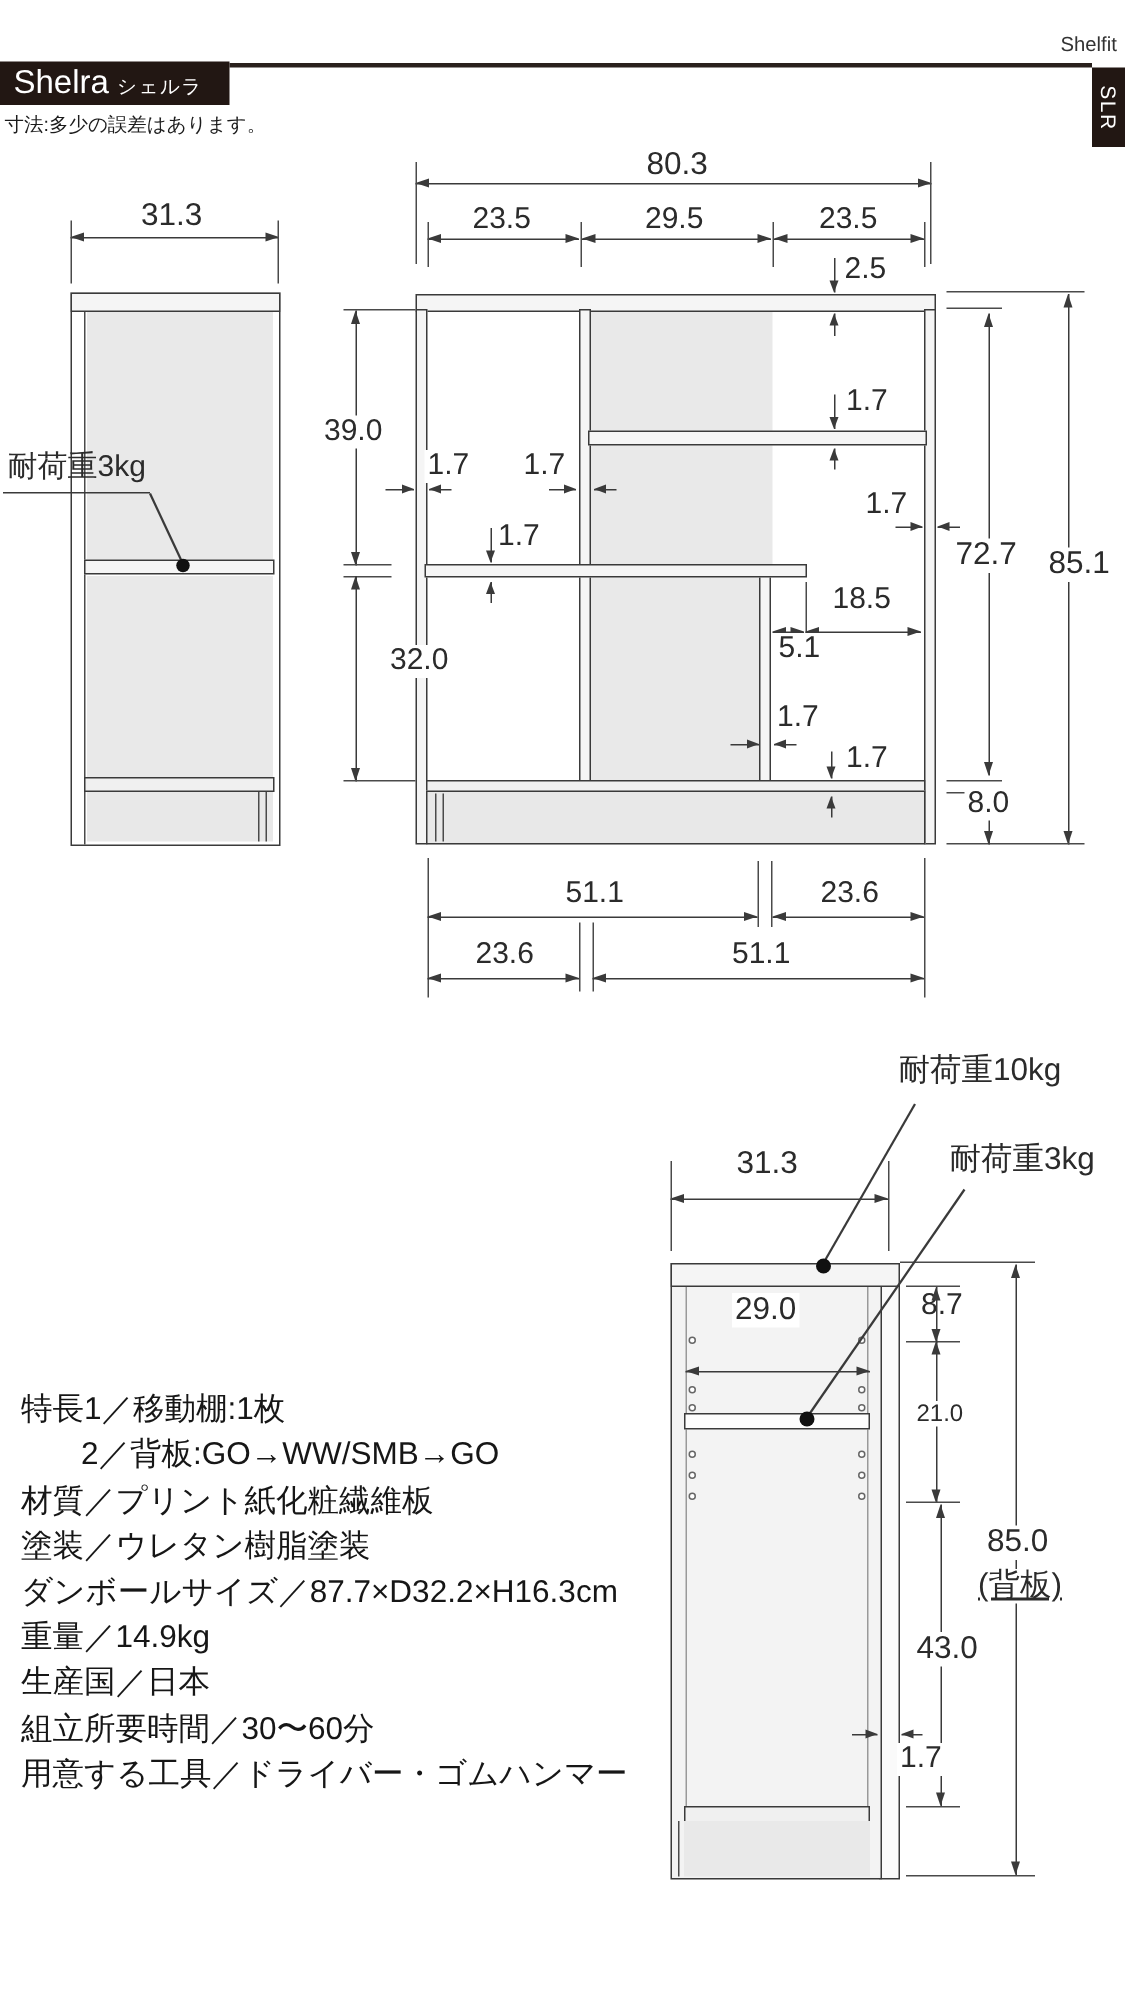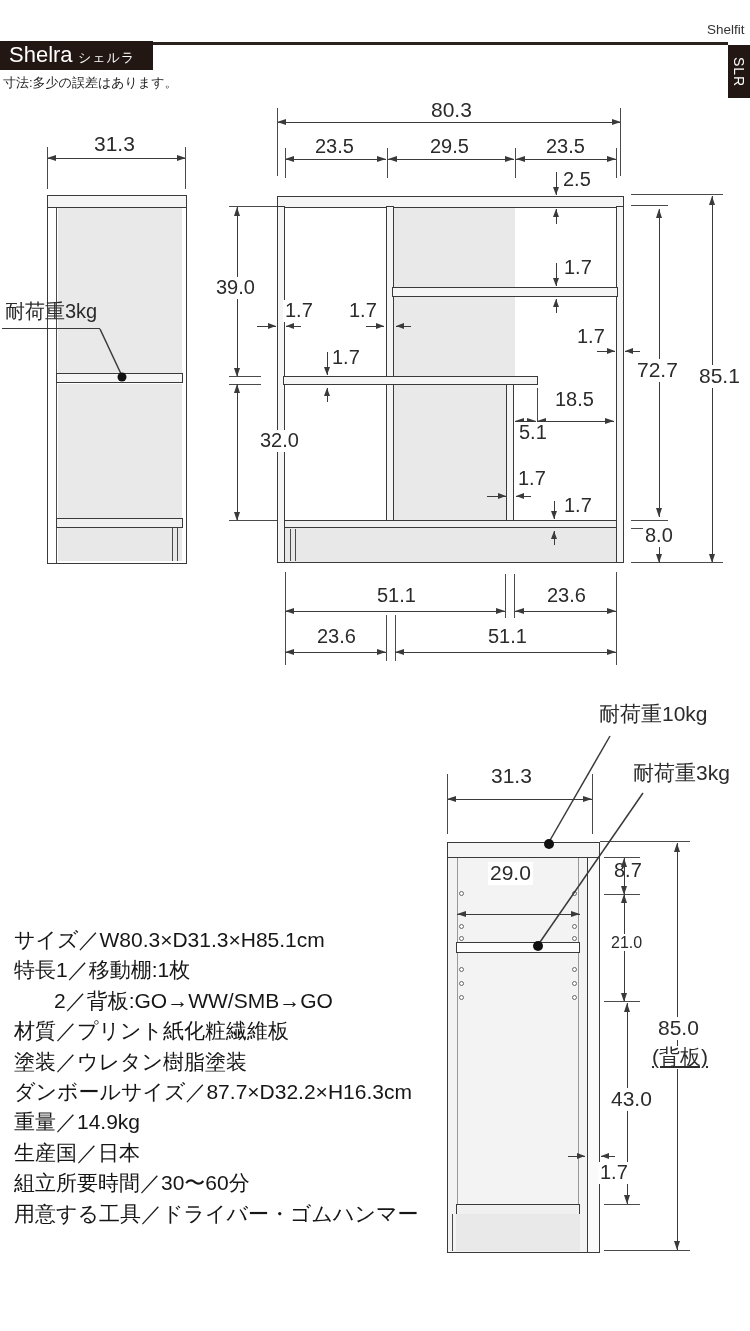--- a/index.html
+++ b/index.html
@@ -251,21 +251,20 @@
 <svg class="overlay" width="750" height="1331" viewBox="0 0 750 1331">
   <line x1="100" y1="329" x2="122" y2="376" stroke="#3a3a3a" stroke-width="1.5"></line>
   <circle cx="122" cy="377" r="4.5" fill="#111"></circle>
   <line x1="610" y1="736" x2="549" y2="842" stroke="#3a3a3a" stroke-width="1.5"></line>
   <circle cx="549" cy="844" r="5" fill="#111"></circle>
   <line x1="643" y1="793" x2="538" y2="945" stroke="#3a3a3a" stroke-width="1.5"></line>
   <circle cx="538" cy="946" r="5" fill="#111"></circle>
 </svg>
 
 <div class="spec">
-  <div>サイズ／W80.3×D31.3×H85.1cm</div>
   <div>特長1／移動棚:1枚</div>
   <div class="ind">2／背板:GO→WW/SMB→GO</div>
   <div>材質／プリント紙化粧繊維板</div>
   <div>塗装／ウレタン樹脂塗装</div>
   <div>ダンボールサイズ／87.7×D32.2×H16.3cm</div>
   <div>重量／14.9kg</div>
   <div>生産国／日本</div>
   <div>組立所要時間／30〜60分</div>
   <div>用意する工具／ドライバー・ゴムハンマー</div>
 </div>

